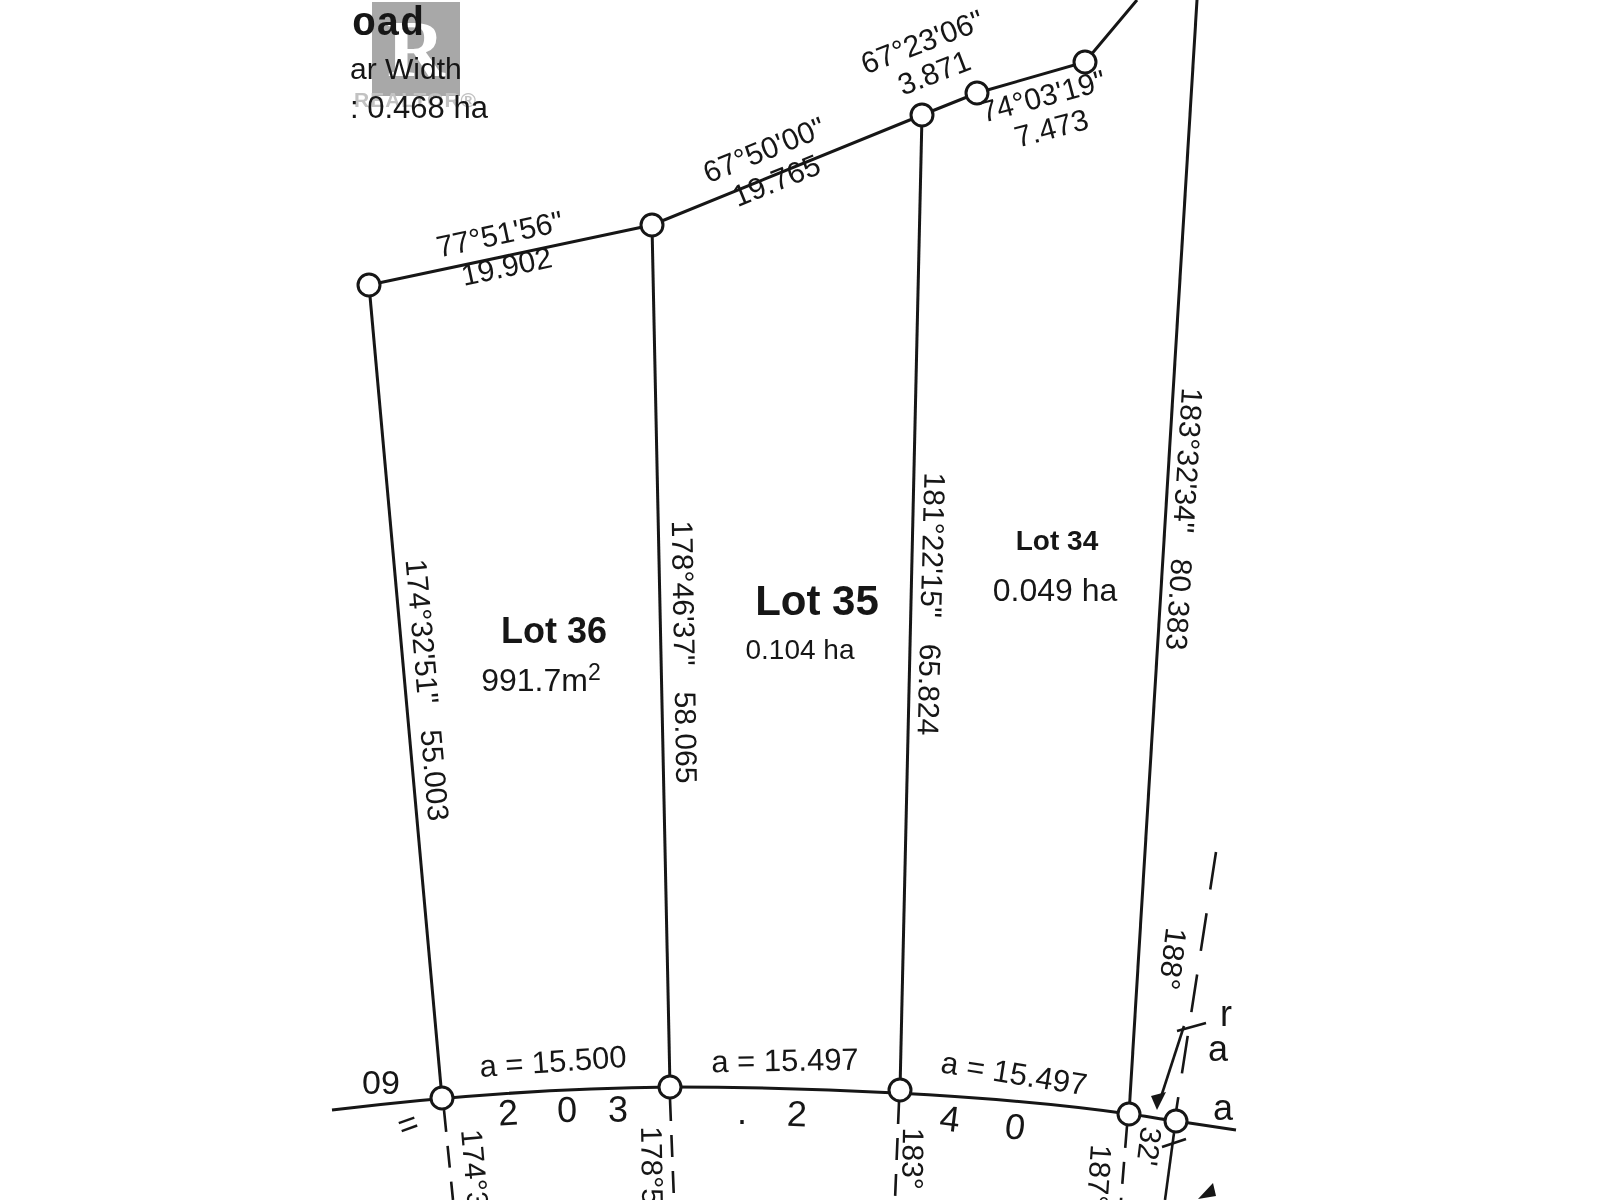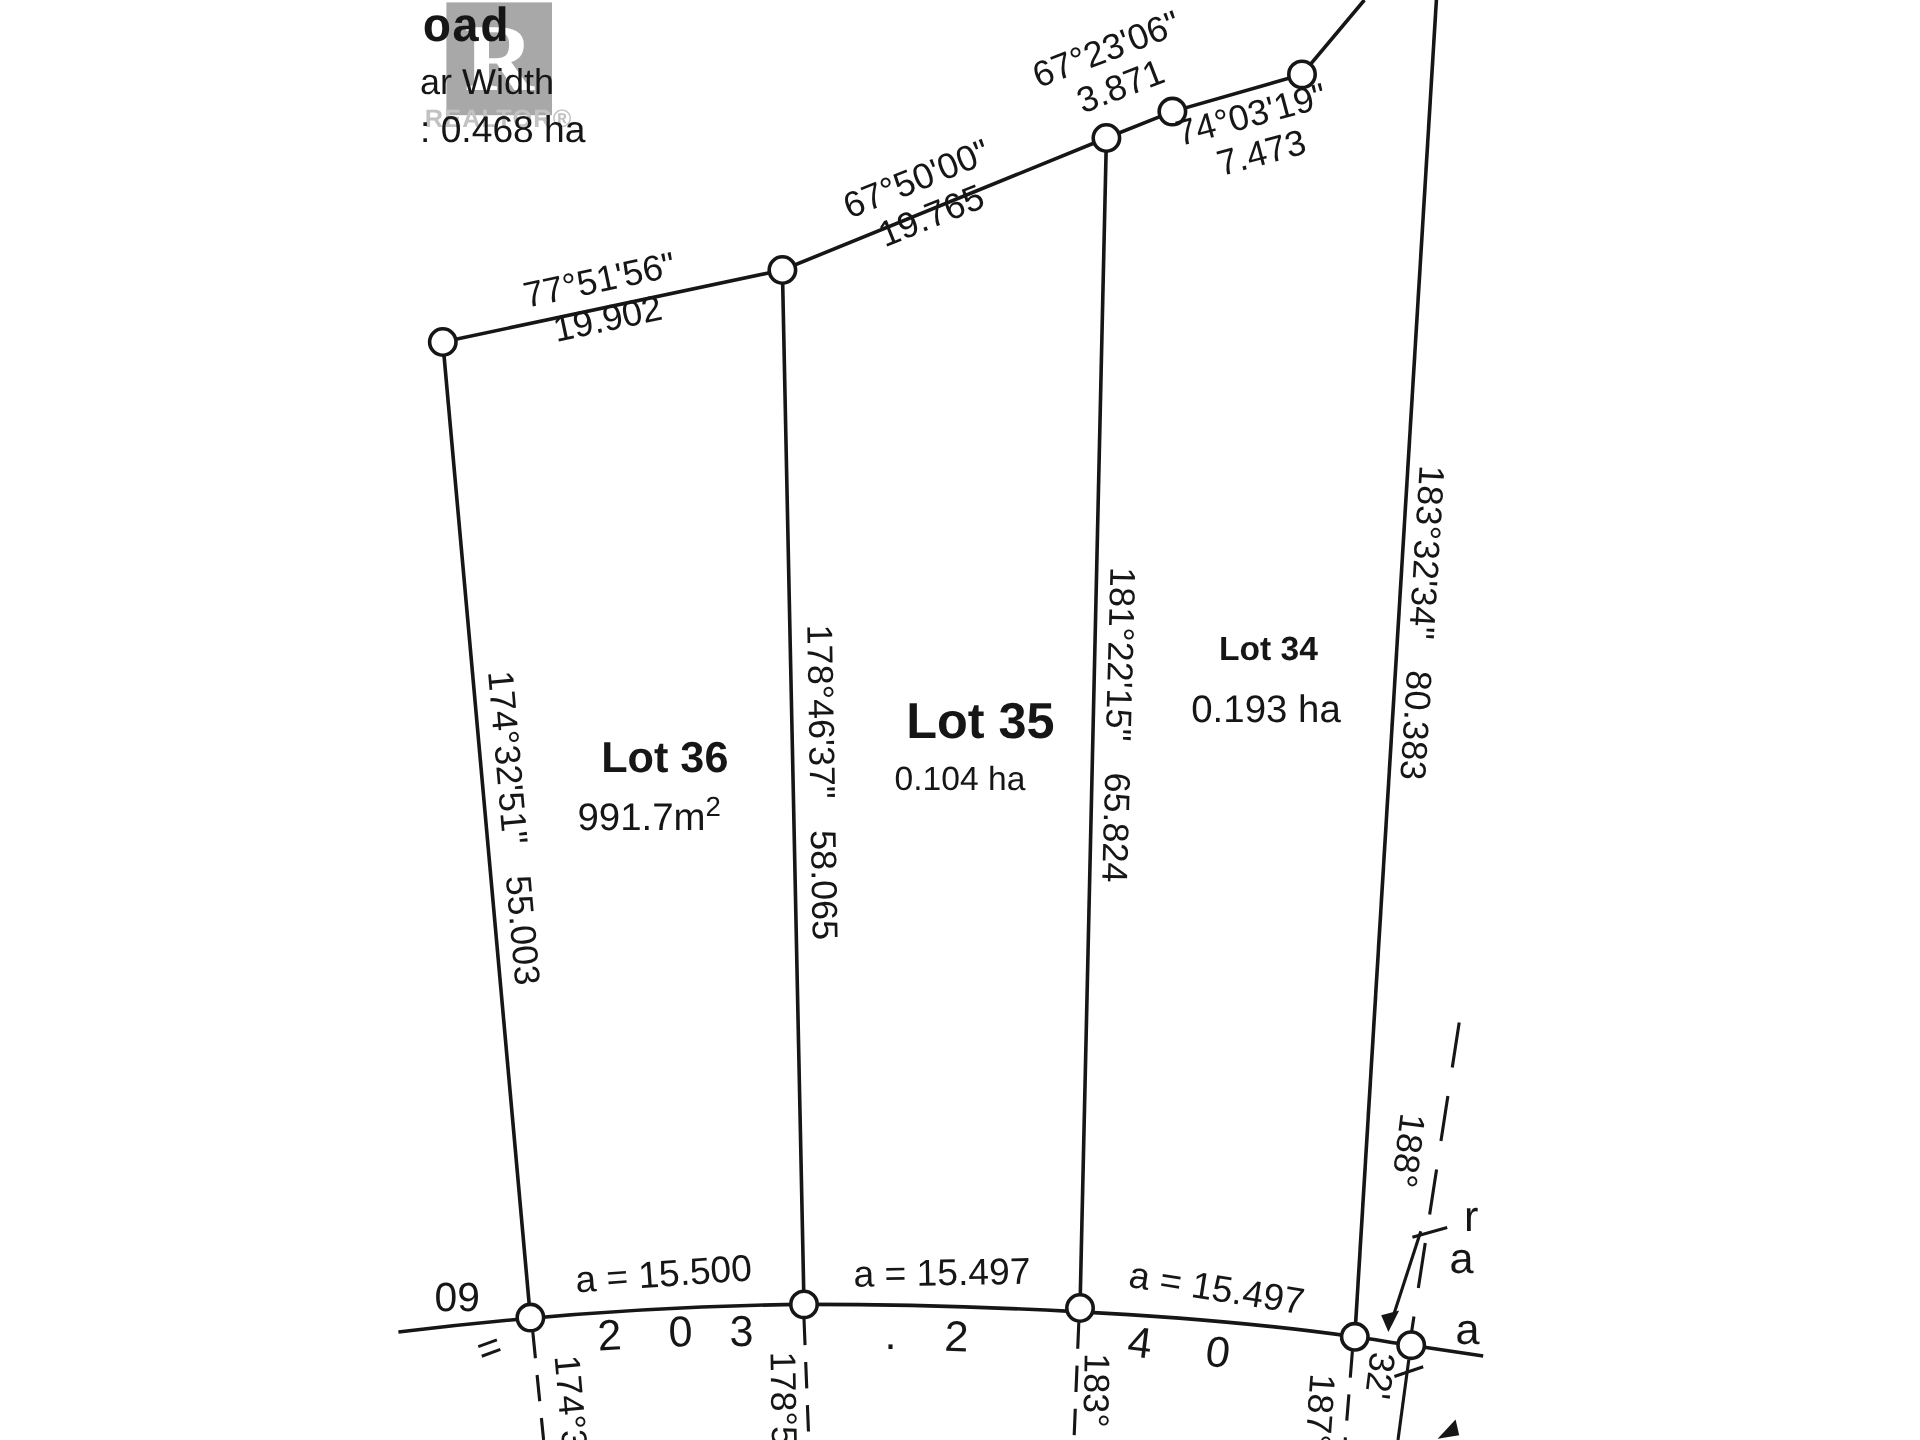--- a/index.html
+++ b/index.html
@@ -109,21 +109,21 @@
     <span>183°32'34"</span><span class="gap">80.383</span>
   </div>
 
   <div class="lbl c bold" style="left:554px;top:631px;font-size:36px;">Lot 36</div>
   <div class="lbl c" style="left:541px;top:679px;font-size:32px;"><span>991.7m</span><sup>2</sup></div>
 
   <div class="lbl c bold" style="left:801px;top:601px;font-size:42px;margin-left:16px;">Lot 35</div>
   <div class="lbl c" style="left:800px;top:648px;font-size:28px;"><span>0.104 ha</span><sup></sup></div>
 
   <div class="lbl c bold" style="left:1057px;top:541px;font-size:28px;">Lot 34</div>
-  <div class="lbl c" style="left:1055px;top:589px;font-size:32px;"><span>0.193 ha</span><sup></sup></div>
+  <div class="lbl c" style="left:1055px;top:589px;font-size:32px;"><span>0.049 ha</span><sup></sup></div>
 
   <div class="lbl c" style="left:553px;top:1062px;--r:-4deg;font-size:31px;">a = 15.500</div>
   <div class="lbl c" style="left:785px;top:1061px;--r:-1deg;font-size:31px;">a = 15.497</div>
   <div class="lbl c" style="left:1014px;top:1074px;--r:9deg;font-size:31px;">a = 15.497</div>
 
   <div class="lbl c" style="left:508px;top:1113px;--r:-3deg;font-size:36px;">2</div>
   <div class="lbl c" style="left:567px;top:1110px;--r:-2deg;font-size:36px;">0</div>
   <div class="lbl c" style="left:618px;top:1110px;font-size:36px;">3</div>
   <div class="lbl c" style="left:742px;top:1112px;font-size:36px;">.</div>
   <div class="lbl c" style="left:797px;top:1114px;--r:2deg;font-size:36px;">2</div>

